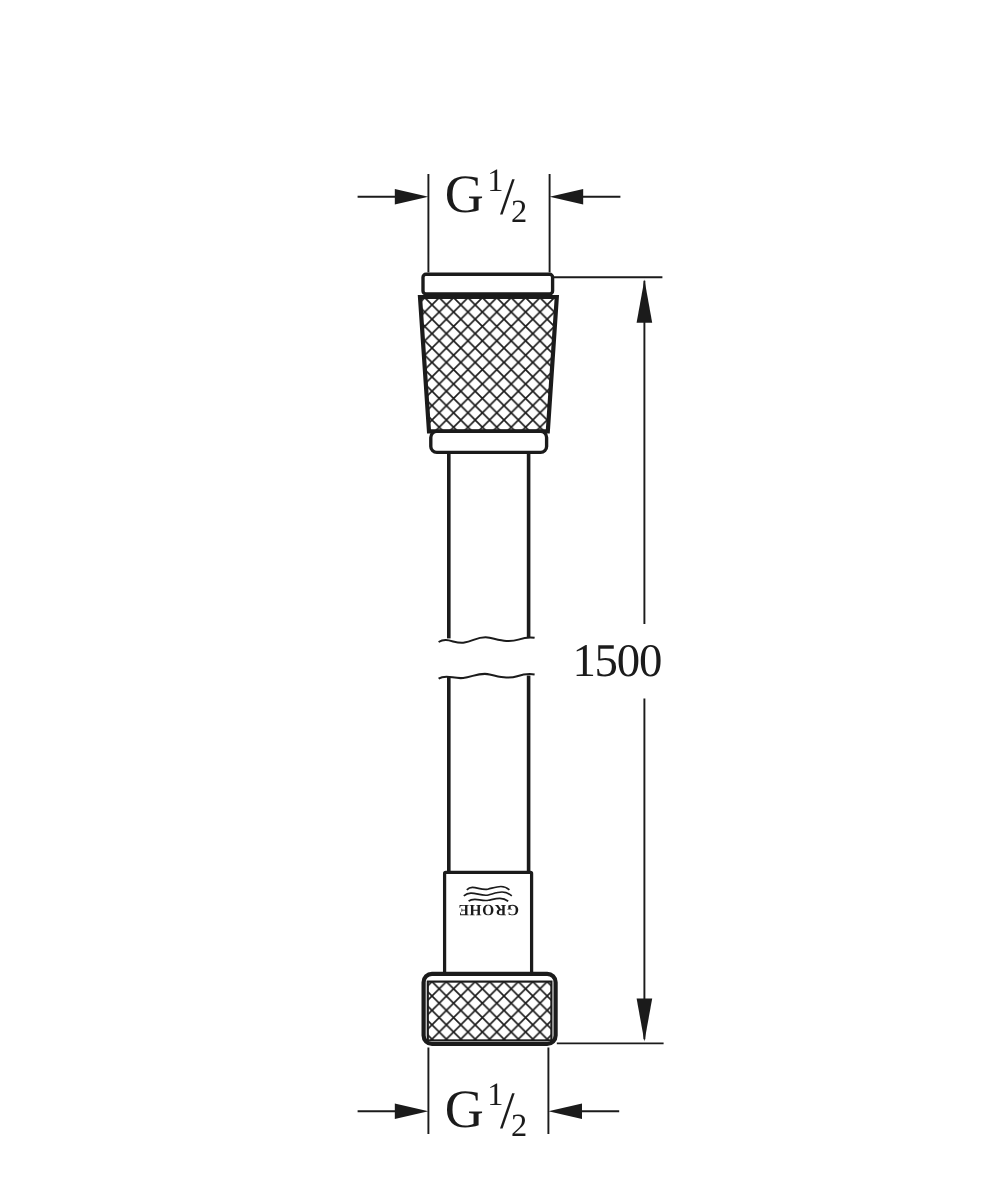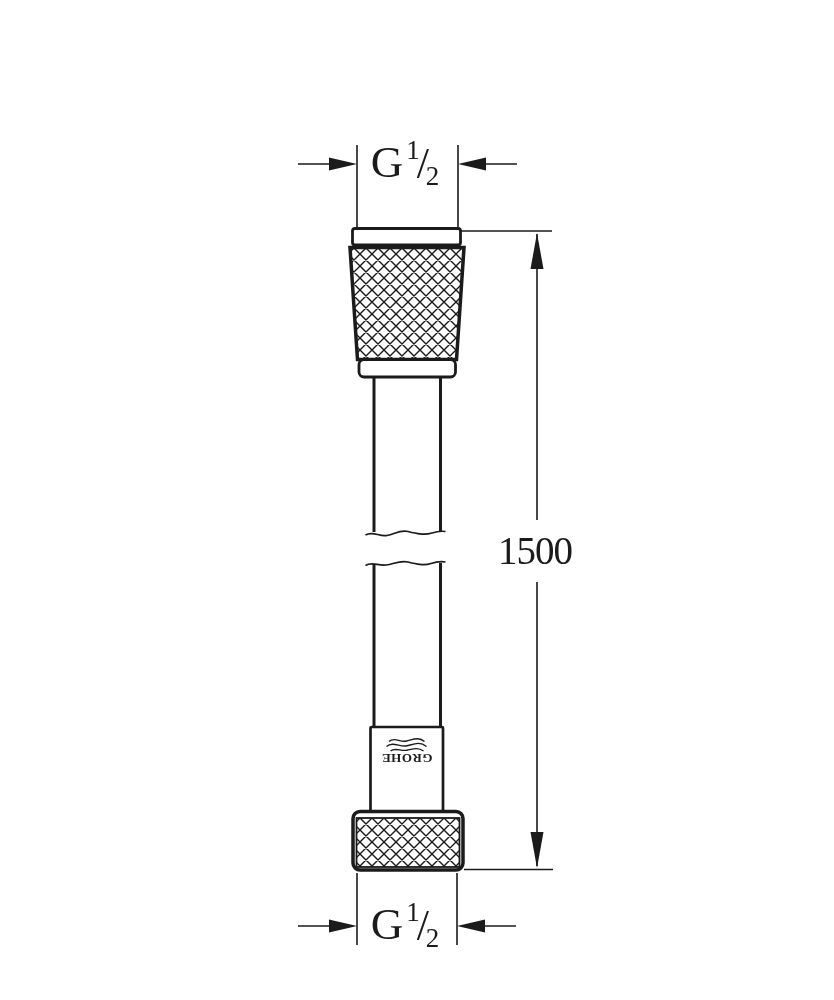--- a/index.html
+++ b/index.html
@@ -18,21 +18,21 @@
     width:204px;text-align:center;
     font-size:45px;line-height:48px;letter-spacing:0;
   }
   .thread-dim .td-num{font-size:27px;position:relative;top:-18px;margin-left:3px;}
   .thread-dim .td-slash{font-size:44px;position:relative;top:1px;margin-left:-3px;}
   .thread-dim .td-den{font-size:27px;position:relative;top:8px;margin-left:-3px;}
   .thread-dim-top{left:303px;top:124px;}
   .thread-dim-bottom{left:303px;top:886px;}
   .length-label{
     left:477px;top:517px;width:116px;
-    text-align:center;font-size:39px;line-height:40px;letter-spacing:-1px;
+    font-size:39px;line-height:40px;letter-spacing:-1px;
   }
   .brand-label{
     left:377px;top:737px;width:60px;
     text-align:center;font-size:13px;line-height:14px;
     font-weight:bold;letter-spacing:0.5px;
     transform:rotate(180deg);
   }
 </style>
 </head>
 <body>

